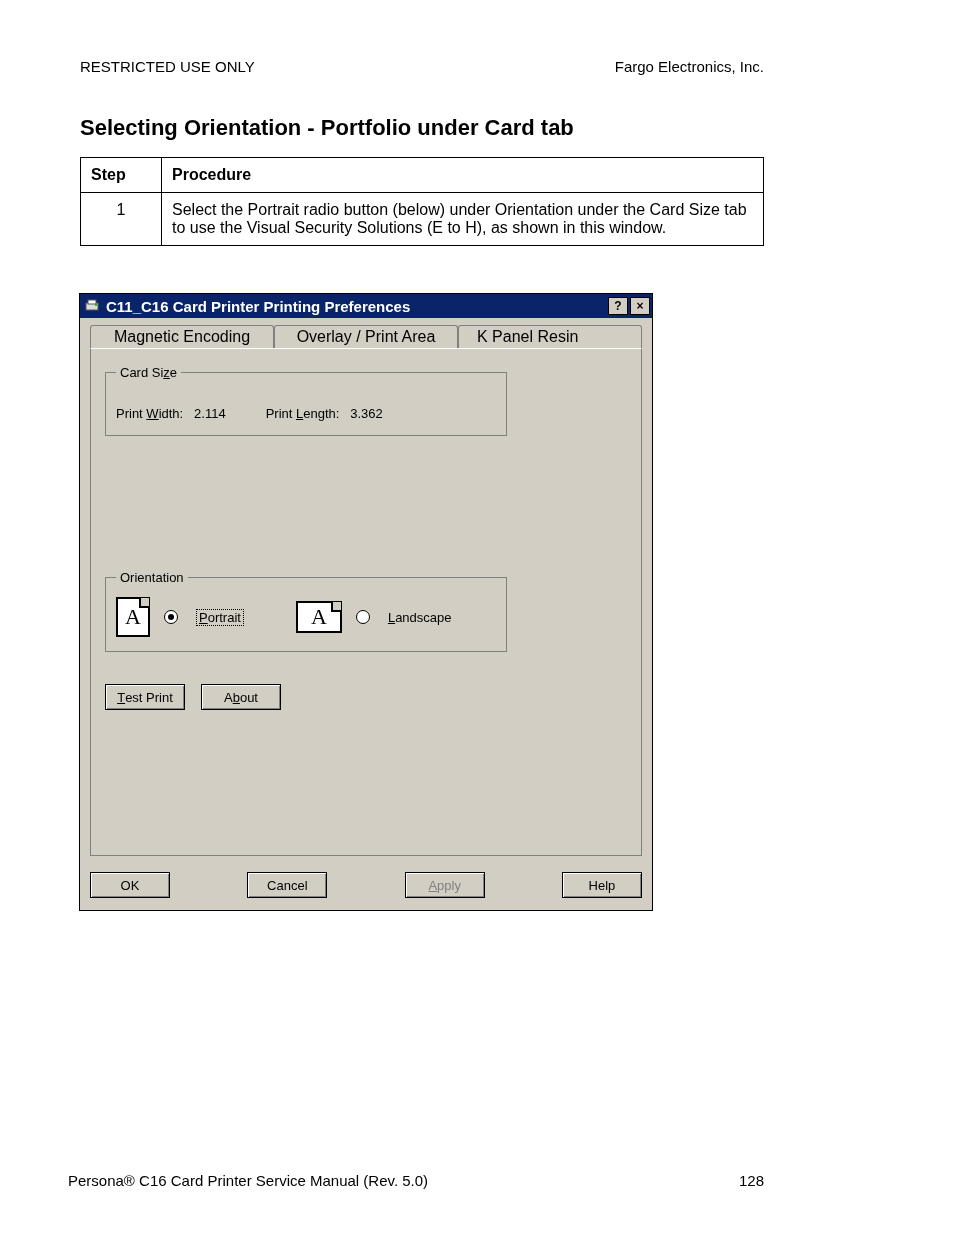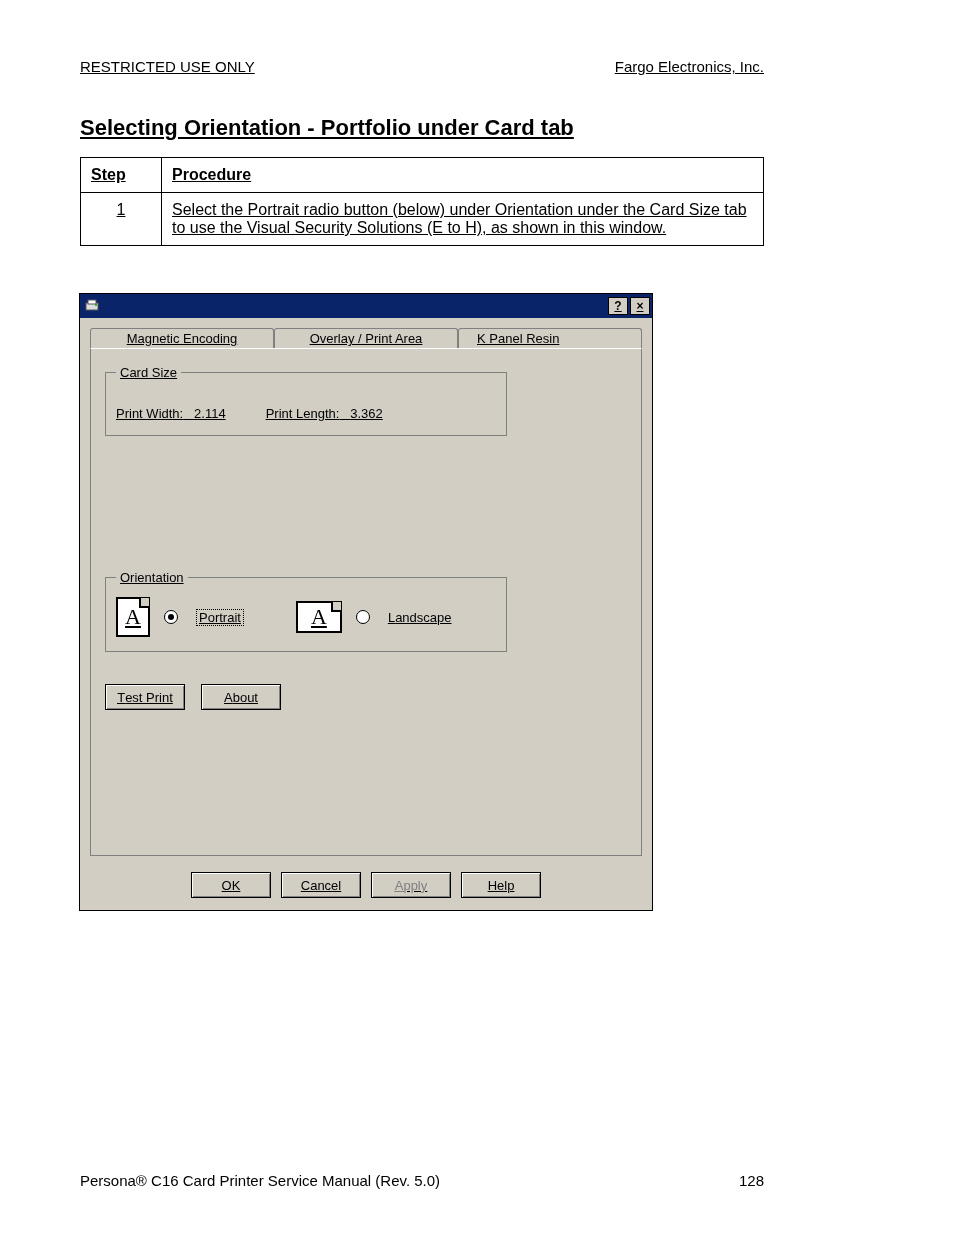--- a/index.html
+++ b/index.html
@@ -9,21 +9,20 @@
     font-family: Arial, Helvetica, sans-serif;
     color: #000;
     width: 954px;
   }
   .page {
     position: relative;
     width: 844px;
     height: 1235px;
     box-sizing: border-box;
     padding: 58px 80px 0 80px;
-    text-decoration: underline;
   }
   .hdr {
     display: flex;
     justify-content: space-between;
     font-size: 15px;
     margin-bottom: 40px;
   }
   .h1 {
     font-size: 22px;
     font-weight: bold;
@@ -97,21 +96,21 @@
   }
   .tab {
     border:1px solid #808080;
     border-bottom:none;
     background:#d2cec4;
     padding: 2px 18px;
     margin-right: 0px;
     position:relative;
     border-top-left-radius:3px;
     border-top-right-radius:3px;
-    font-size:13px;
+    font-size:16px;
   }
   .tab.active {
     background:#d2cec4;
     border-bottom:1px solid #d2cec4;
     z-index:2;
   }
   .tab-body {
     border:1px solid #808080;
     border-top:1px solid #fff;
     background:#d2cec4;
@@ -203,31 +202,31 @@
   .btn {
     min-width:78px; height:24px;
     border:1px solid #000;
     background:#d2cec4;
     display:inline-flex; align-items:center; justify-content:center;
     font-size:13px;
     box-shadow: inset 1px 1px 0 #fff, inset -1px -1px 0 #808080;
   }
   .btn.disabled { color:#808080; }
   .btn-row-main {
-    display:flex; justify-content:center; gap:10px;
+    display:flex; justify-content:space-between; gap:10px;
     padding: 6px 10px 12px 10px;
   }
   .dotted-focus {
     border:1px dotted #000;
     padding:0 2px;
   }
   .footer {
     position:absolute;
     bottom: 46px;
-    left:80px; right:80px;
+    left:68px; right:80px;
     display:flex; justify-content:space-between;
     font-size:15px;
   }
 </style>
 </head>
 <body>
 
 <div class="page">
 
   <div class="hdr">
@@ -252,20 +251,21 @@
 
   <div class="dlg-outer">
     <div class="titlebar">
       <span class="icon">
         <svg width="14" height="14" viewBox="0 0 14 14">
           <rect x="1" y="4" width="12" height="7" fill="#ddd" stroke="#555"></rect>
           <rect x="3" y="1" width="8" height="4" fill="#fff" stroke="#555"></rect>
           <circle cx="11" cy="6" r="1" fill="#0a0"></circle>
         </svg>
       </span>
+      <span>C11_C16 Card Printer Printing Preferences</span>
       <span class="spacer"></span>
       <span class="winbtn">?</span>
       <span class="winbtn">×</span>
     </div>
 
     <div class="tabs-row">
       <div class="tab" style="flex:1;text-align:center">Magnetic Encoding</div>
       <div class="tab" style="flex:1;text-align:center">Overlay / Print Area</div>
       <div class="tab" style="flex:1;text-align:left">K Panel Resin</div>
     </div>

